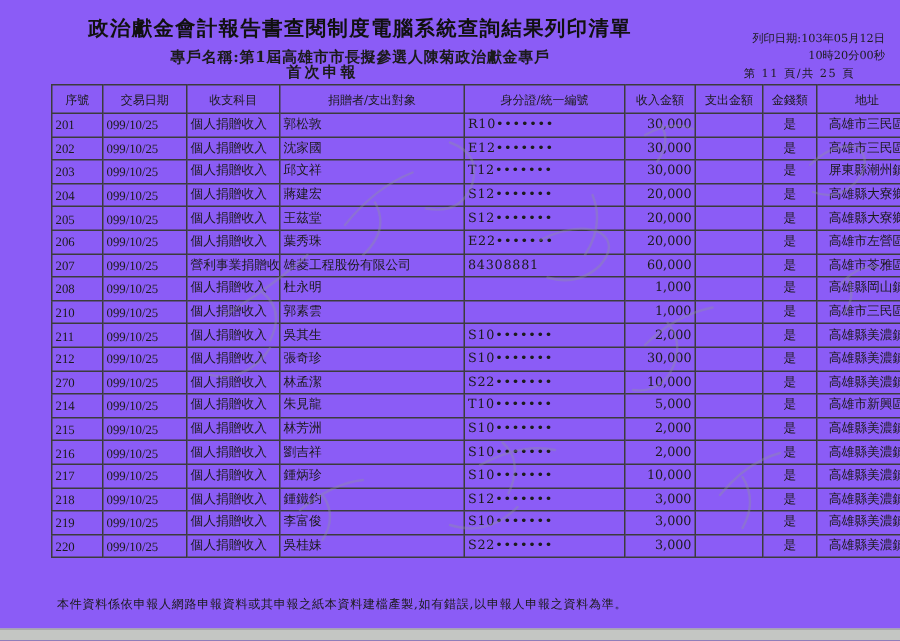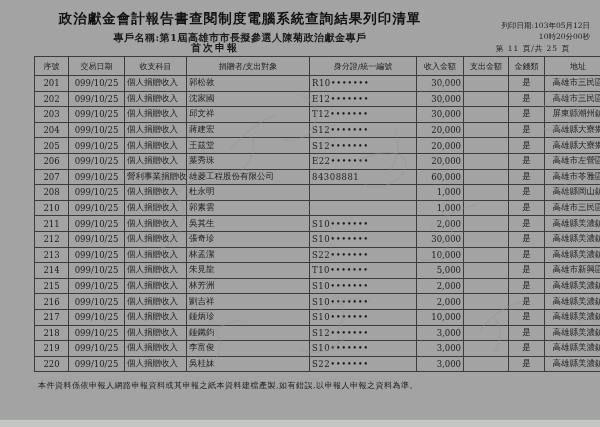--- a/index.html
+++ b/index.html
@@ -1,44 +1,44 @@
 <!DOCTYPE html>
 <html><head>
 <meta charset="utf-8">
 <style>
   html,body{margin:0;padding:0;background:#888;}
   .page{
-    position:relative;width:600px;height:427px;background:#a3a3a3;
+    position:relative;width:600px;height:427px;background:#8b5cf6;
     font-family:"DejaVu Serif","Liberation Serif",serif;color:#1b1b1b;
     overflow:hidden;margin:0 auto;
   }
   .header-block{position:absolute;left:0;top:10px;width:480px;text-align:center;}
   .doc-title{font-size:13.5px;font-weight:bold;letter-spacing:1px;color:#111;}
   .doc-subtitle{font-size:10px;font-weight:bold;margin-top:3px;letter-spacing:0.5px;}
   .report-type{position:absolute;left:150px;top:41px;width:130px;text-align:center;
     font-size:10px;font-weight:bold;letter-spacing:2px;}
   .print-block{position:absolute;right:10px;top:21px;text-align:right;font-size:7.5px;line-height:1.45;}
   .page-indicator{position:absolute;right:30px;top:44px;font-size:7.5px;letter-spacing:1px;}
   table.results{
     position:absolute;left:34px;top:56px;width:577px;border-collapse:collapse;
     table-layout:fixed;font-size:8.5px;
   }
   table.results th, table.results td{
     border:1px solid #3c3c3c;overflow:hidden;white-space:nowrap;
     padding:0 2px;color:#1b1b1b;
   }
   table.results th{height:18px;font-weight:normal;text-align:center;font-size:8px;}
   table.results td{height:14.6px;}
-  td.c0,td.c1{text-align:center;}
+  td.c0,td.c1{font-family:Liberation Serif, serif;}
   td.c2{text-align:left;padding-left:5px;}
   td.c3{text-align:left;padding-left:7px;}
   td.c4{text-align:left;padding-left:6px;letter-spacing:0.5px;}
   td.c5,td.c6{text-align:right;padding-right:5px;}
   td.c7,td.c8{text-align:center;}
-  .footer-note{position:absolute;left:38px;top:380px;font-size:8px;letter-spacing:0.5px;}
+  .footer-note{position:absolute;left:38px;top:397px;font-size:8px;letter-spacing:0.5px;}
   .stamp-overlay{position:absolute;left:0;top:0;width:600px;height:427px;pointer-events:none;}
   .scan-edge{position:absolute;left:0;bottom:0;width:600px;height:7px;background:#c4c6c3;border-top:1px solid #a9aba8;}
 </style>
 </head>
 <body>
 
 <div class="page">
 
   <div class="header-block">
     <div class="doc-title">政治獻金會計報告書查閱制度電腦系統查詢結果列印清單</div>
@@ -195,21 +195,21 @@
           <td class="c1">099/10/25</td>
           <td class="c2">個人捐贈收入</td>
           <td class="c3">張奇珍</td>
           <td class="c4">S10•••••••</td>
           <td class="c5">30,000</td>
           <td class="c6"></td>
           <td class="c7">是</td>
           <td class="c8">高雄縣美濃鎮</td>
         </tr>
         <tr>
-          <td class="c0">213</td>
+          <td class="c0">270</td>
           <td class="c1">099/10/25</td>
           <td class="c2">個人捐贈收入</td>
           <td class="c3">林孟潔</td>
           <td class="c4">S22•••••••</td>
           <td class="c5">10,000</td>
           <td class="c6"></td>
           <td class="c7">是</td>
           <td class="c8">高雄縣美濃鎮</td>
         </tr>
         <tr>

